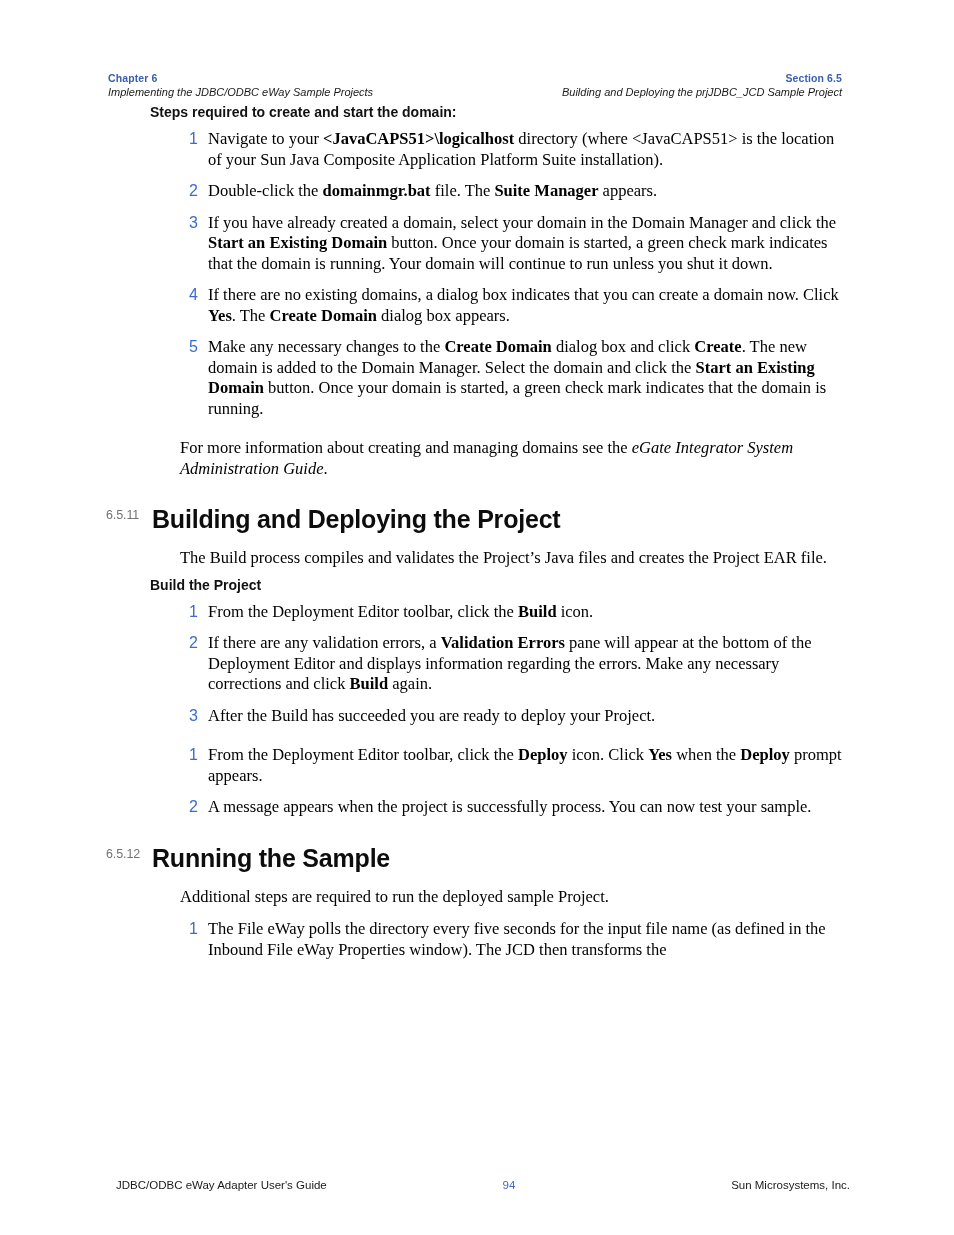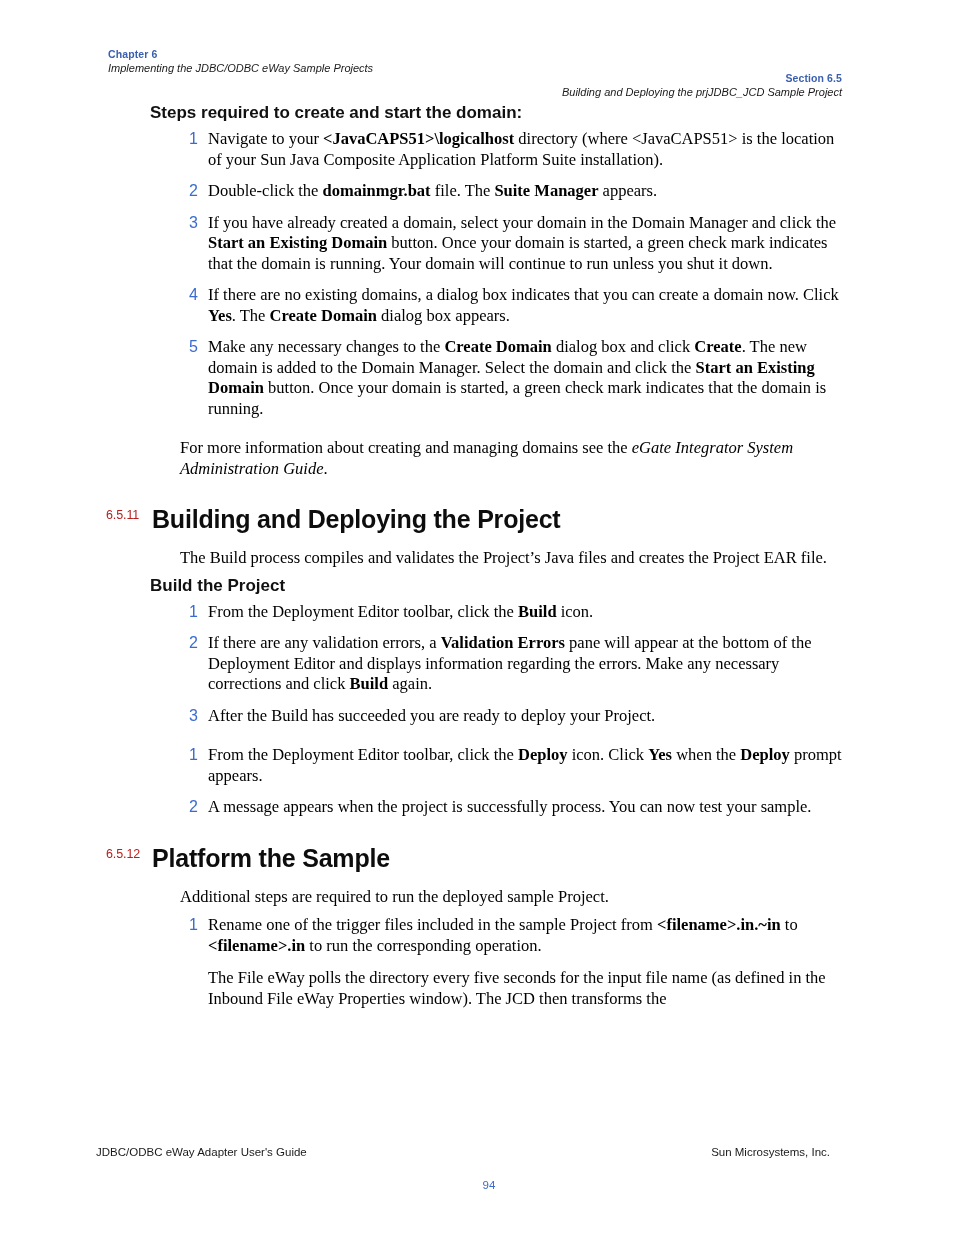--- a/index.html
+++ b/index.html
@@ -18,21 +18,21 @@
   }
 
   
   .page-header {
     position: absolute;
     top: 48px;
     left: 108px;
     width: 734px;
     display: flex;
     justify-content: space-between;
-    align-items: flex-start;
+    align-items: flex-end;
   }
   .hdr-col { font-family: "Liberation Sans", sans-serif; }
   .hdr-col.left  { text-align: left; }
   .hdr-col.right { text-align: right; margin-top: 24px; }
   .hdr-label {
     font-size: 10.5px;
     font-weight: bold;
     color: #3a5fb0;
     letter-spacing: .1px;
     line-height: 13px;
@@ -50,21 +50,21 @@
     position: absolute;
     top: 104px;
     left: 106px;
     width: 736px;
   }
 
   
   .subhead {
     font-family: "Liberation Sans", sans-serif;
     font-weight: bold;
-    font-size: 17px;
+    font-size: 14px;
     color: #111111;
     margin: 0 0 8px 44px;
     line-height: 17px;
   }
   .para {
     font-size: 16.5px;
     line-height: 20.5px;
     margin: 0 0 8px 74px;
     text-align: left;
   }
@@ -105,39 +105,39 @@
     line-height: 29px;
     color: #0d0d0d;
     letter-spacing: -0.2px;
   }
   .section-heading .secnum {
     position: absolute;
     left: 0;
     bottom: 4px;
     font-size: 12.5px;
     font-weight: normal;
-    color: #b91c1c;
+    color: #737373;
     letter-spacing: -0.1px;
   }
   b, strong { font-weight: bold; }
   i, em { font-style: italic; }
 
   .gap-sm { height: 8px; }
 
   
   .page-footer {
     position: absolute;
     bottom: 44px;
-    left: 96px;
+    left: 116px;
     width: 734px;
     font-family: "Liberation Sans", sans-serif;
     font-size: 11.5px;
     color: #1a1a1a;
     display: flex;
-    align-items: flex-start;
+    align-items: flex-end;
   }
   .ftr-left   { flex: 0 0 auto; }
   .ftr-center {
     flex: 1 1 auto;
     text-align: center;
     color: #3a6bd1;
     margin-left: -40px;
     margin-top: 33px;
   }
   .ftr-right  { flex: 0 0 auto; text-align: right; }
@@ -222,30 +222,29 @@
         <span class="txt">From the Deployment Editor toolbar, click the <b>Deploy</b> icon. Click <b>Yes</b> when the <b>Deploy</b> prompt appears.</span>
       </li>
       <li>
         <span class="num">2</span>
         <span class="txt">A message appears when the project is successfully process. You can now test your sample.</span>
       </li>
     </ol>
 
     <div class="section-heading">
       <span class="secnum">6.5.12</span>
-      <span>Platform the Sample</span>
+      <span>Running the Sample</span>
     </div>
 
     <p class="para">Additional steps are required to run the deployed sample Project.</p>
 
 
     <ol class="numlist">
       <li>
         <span class="num">1</span>
-        <span class="txt">Rename one of the trigger files included in the sample Project from <b>&lt;filename&gt;.in.~in</b> to <b>&lt;filename&gt;.in</b> to run the corresponding operation.</span>
         <span class="sub-para">The File eWay polls the directory every five seconds for the input file name (as defined in the Inbound File eWay Properties window). The JCD then transforms the</span>
       </li>
     </ol>
 
   </div>
 
   <div class="page-footer">
     <div class="ftr-left">JDBC/ODBC eWay Adapter User's Guide</div>
     <div class="ftr-center">94</div>
     <div class="ftr-right">Sun Microsystems, Inc.</div>

